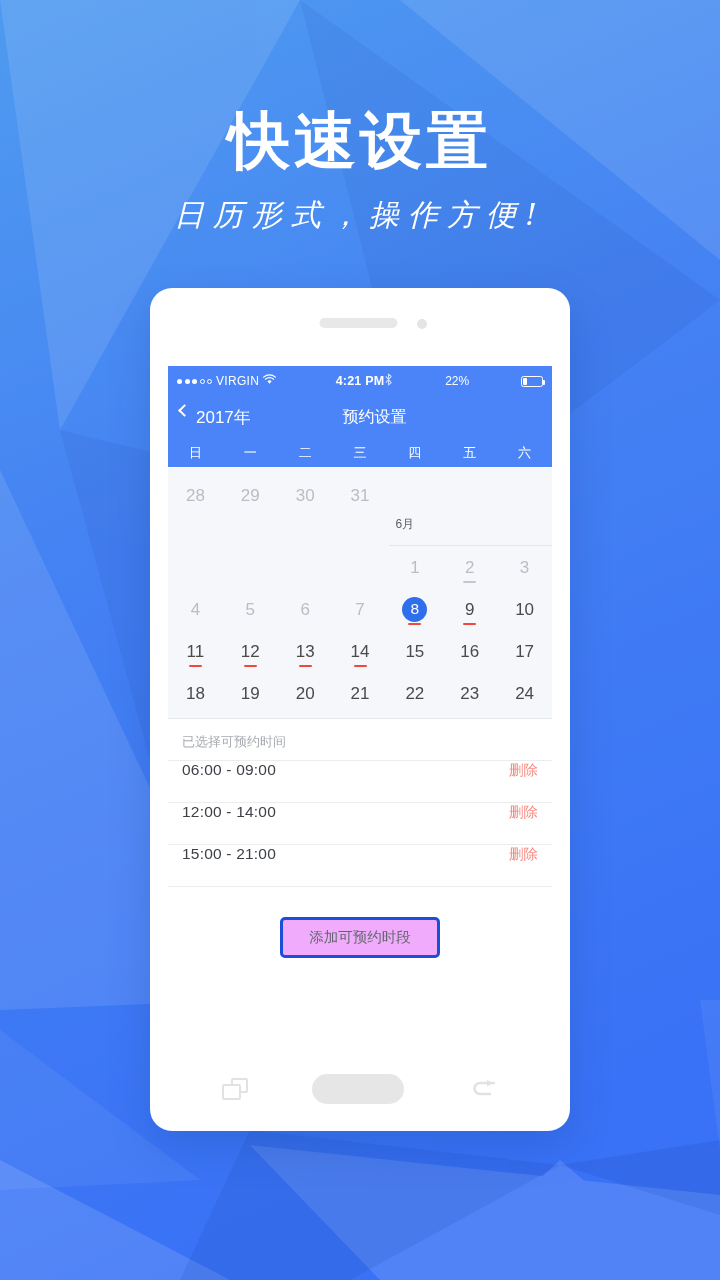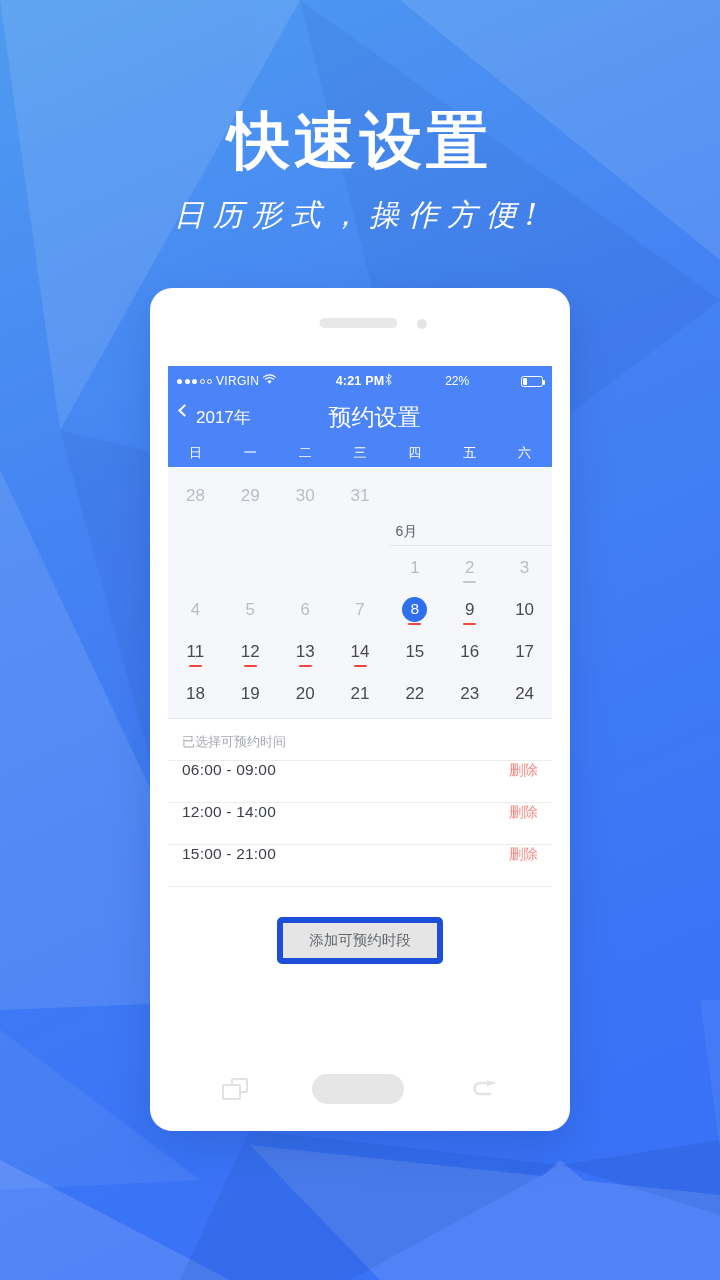--- a/index.html
+++ b/index.html
@@ -97,21 +97,21 @@
     display:flex; align-items:center; position:relative;
     color:#ffffff;
   }
   .nav-back {
     display:flex; align-items:flex-start; gap:7px;
     padding-left:12px; font-size:17px;
   }
   .chev { width:9px; height:9px; border-left:2px solid #fff; border-bottom:2px solid #fff; transform:rotate(45deg); display:inline-block; }
   .nav-title {
     position:absolute; left:0; right:0; text-align:center;
-    font-size:23px; pointer-events:none;margin-left:29px;
+    font-size:16px; pointer-events:none;margin-left:29px;
   }
 
   
   .weekdays {
     height:30px; background:#4b84f8;
     display:flex; color:#ffffff; font-size:13px;
     align-items:center;
     border-bottom:1px solid #ffffff;
   }
   .weekdays div { flex:1; text-align:center; }
@@ -135,22 +135,22 @@
     font-size:15.5px;
   }
   .mark { position:absolute; bottom:5px; width:13px; height:2px; border-radius:1px; }
   .mark.red { background:#f2473f; }
   .mark.grey { background:#c4c8ce; }
 
   .month-row { display:flex; height:30px; align-items:flex-end; }
   .month-spacer { flex:4; }
   .month-label-wrap { flex:3; position:relative; }
   .month-label {
-    font-size:14px; color:#5b5f66;
-    padding-left:8px; padding-bottom:5px;
+    font-size:12px; color:#5b5f66;
+    padding-left:8px; padding-bottom:13px;
   }
   .month-rule {
     position:absolute; left:2px; right:-110px; bottom:0;
     height:1px; background:#e3e6ea;
   }
   .cal-bottom-rule { height:1px; background:#e6e9ed; }
 
   
   .list-head {
     padding:14px 14px 9px 14px;
@@ -161,23 +161,23 @@
   .slot-row {
     height:42px; display:flex; 
     padding:0 14px; border-bottom:1px solid #ececec;
     background:#ffffff;
   }
   .slot-time { flex:1; font-size:15.5px; color:#3d4147; letter-spacing:.2px; }
   .slot-del { font-size:14.5px; color:#f5897f; }
 
   .add-wrap { padding-top:30px; display:flex; justify-content:center; background:#ffffff; }
   .add-btn {
-    border:6px solid #1d4ed8; border-radius:5px;
+    border:3px solid #1d4ed8; border-radius:5px;
     padding:8px 26px; font-size:14.5px; color:#63676d;
-    background:#e5e5e5;
+    background:#f0abfc;
   }
 
   
   .androidnav {
     position:absolute; left:0; bottom:0;
     width:420px; height:85px;
     display:flex; align-items:center; justify-content:space-around;
     padding:0 40px;
   }
   .recent-icon { position:relative; width:26px; height:22px; }

